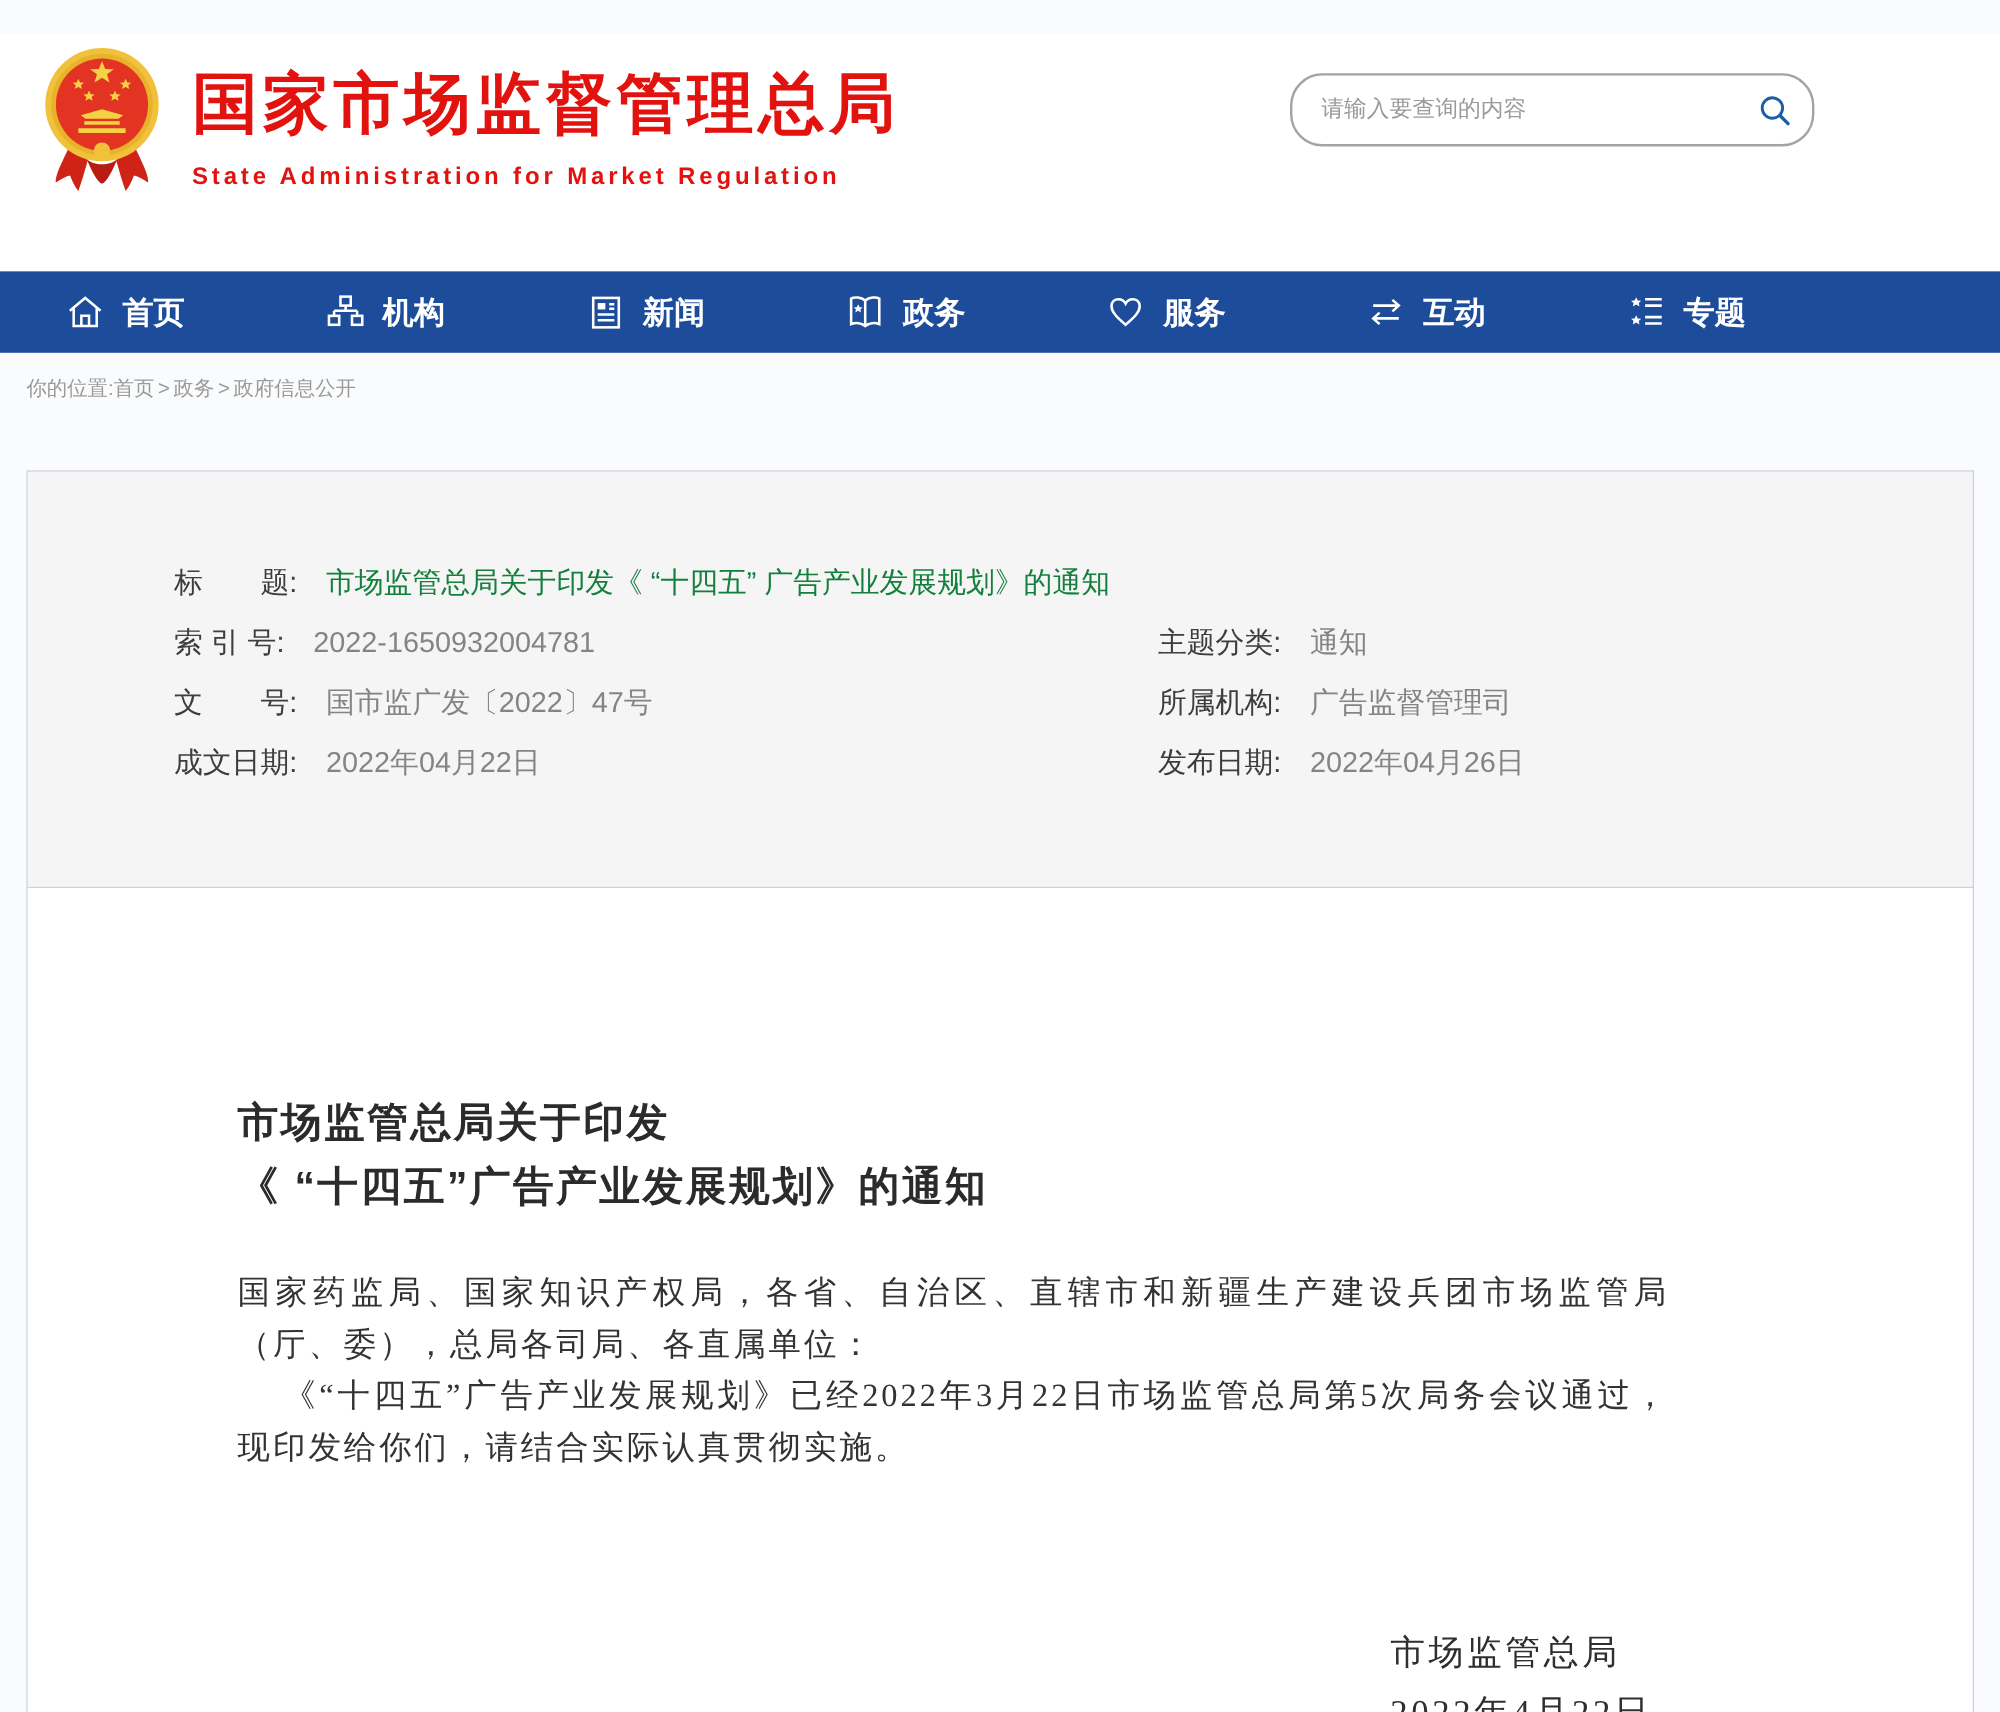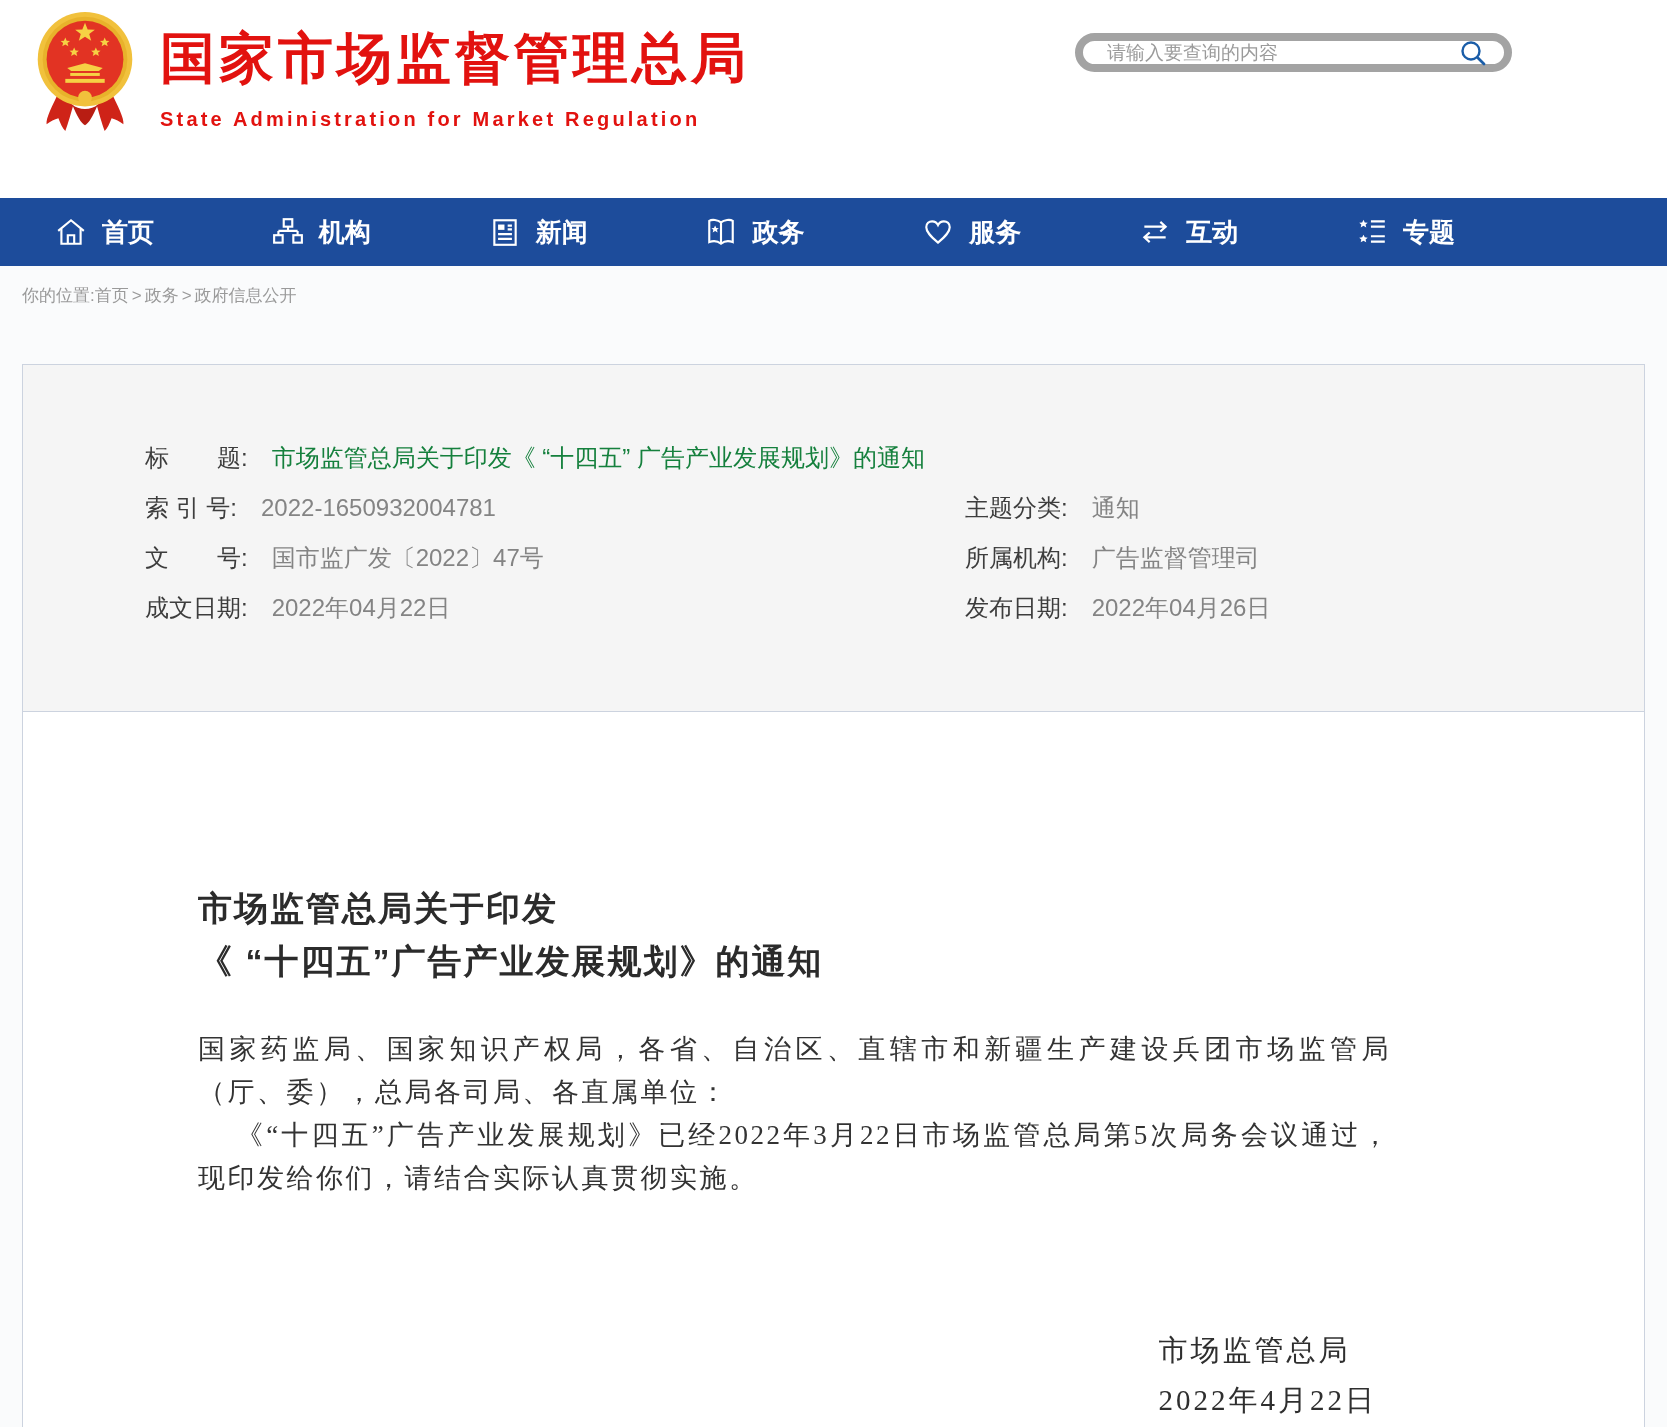--- a/index.html
+++ b/index.html
@@ -2,35 +2,35 @@
 <html><head>
 <meta charset="utf-8">
 <style>
   * { box-sizing: border-box; margin: 0; padding: 0; }
   body {
     width: 1667px; height: 1427px; overflow: hidden;
     background: #fafbfc;
     font-family: "Liberation Sans", sans-serif;
   }
   
-  .site-header { position: relative; height: 198px; background: #ffffff; }
+  .site-header { position: relative; height: 198px; background: #ffffff; margin-top: 28px; }
   .emblem { position: absolute; left: 35px; top: 8px; width: 100px; height: 128px; }
   .title-block { position: absolute; left: 160px; top: 22px; }
   .site-title-cn {
     font-size: 55px; font-weight: bold; color: #e2120f;
     letter-spacing: 4px; white-space: nowrap;
   }
   .site-title-en {
     margin-top: 12px; font-size: 20px; font-weight: bold; color: #e2120f;
     letter-spacing: 3.2px; white-space: nowrap;
   }
   .search-box {
     position: absolute; right: 155px; top: 33px;
-    width: 437px; height: 39px; background: #fff;
-    border: 8px solid #a3a3a3; border-radius: 27px;
+    width: 437px; height: 61px; background: #fff;
+    border: 2px solid #a3a3a3; border-radius: 27px;
     display: flex; align-items: center; padding: 0 16px 0 24px;
   }
   .search-box input {
     flex: 1; border: none; outline: none; font-size: 19px; color: #333;
     font-family: "Liberation Sans", sans-serif; background: transparent;
   }
   .search-box input::placeholder { color: #9b9b9b; }
   .search-btn { border: none; background: transparent; cursor: pointer; display: flex; align-items: center; }
   
   .main-nav {

